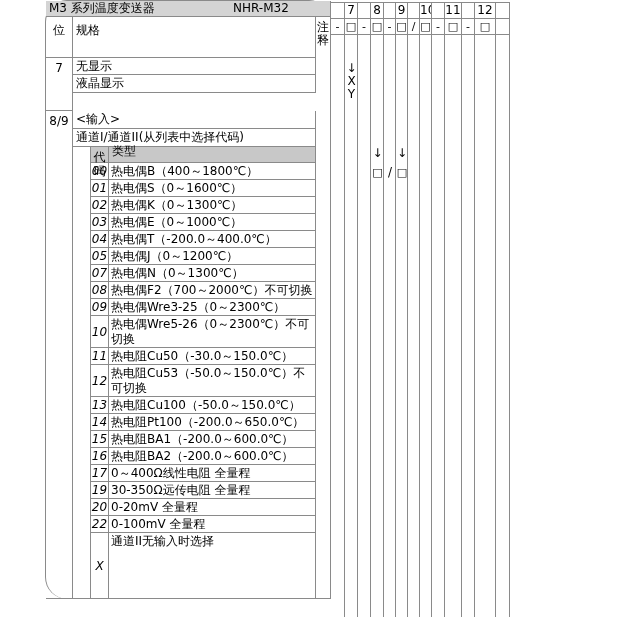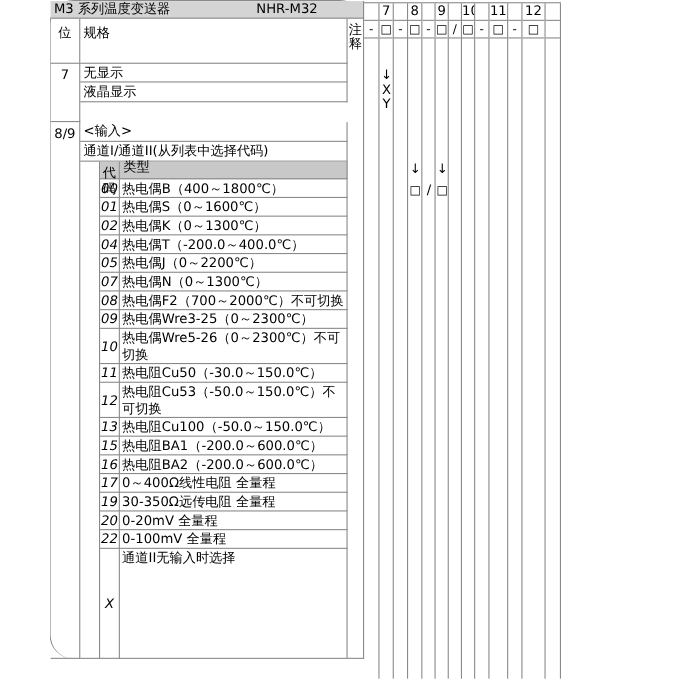--- a/index.html
+++ b/index.html
@@ -167,26 +167,30 @@
                 </div>
                 <div class="srow">
                   <div class="ccode cell">01</div>
                   <div class="ctype cell">热电偶S（0～1600℃）</div>
                 </div>
                 <div class="srow">
                   <div class="ccode cell">02</div>
                   <div class="ctype cell">热电偶K（0～1300℃）</div>
                 </div>
                 <div class="srow">
+                  <div class="ccode cell">03</div>
+                  <div class="ctype cell">热电偶E（0～1000℃）</div>
+                </div>
+                <div class="srow">
                   <div class="ccode cell">04</div>
                   <div class="ctype cell">热电偶T（-200.0～400.0℃）</div>
                 </div>
                 <div class="srow">
                   <div class="ccode cell">05</div>
-                  <div class="ctype cell">热电偶J（0～2200℃）</div>
+                  <div class="ctype cell">热电偶J（0～1200℃）</div>
                 </div>
                 <div class="srow">
                   <div class="ccode cell">07</div>
                   <div class="ctype cell">热电偶N（0～1300℃）</div>
                 </div>
                 <div class="srow">
                   <div class="ccode cell">08</div>
                   <div class="ctype cell">热电偶F2（700～2000℃）不可切换</div>
                 </div>
                 <div class="srow">
@@ -201,20 +205,24 @@
                   <div class="ccode cell">11</div>
                   <div class="ctype cell">热电阻Cu50（-30.0～150.0℃）</div>
                 </div>
                 <div class="srow">
                   <div class="ccode cell">12</div>
                   <div class="ctype cell">热电阻Cu53（-50.0～150.0℃）不可切换</div>
                 </div>
                 <div class="srow">
                   <div class="ccode cell">13</div>
                   <div class="ctype cell">热电阻Cu100（-50.0～150.0℃）</div>
+                </div>
+                <div class="srow">
+                  <div class="ccode cell">14</div>
+                  <div class="ctype cell">热电阻Pt100（-200.0～650.0℃）</div>
                 </div>
                 <div class="srow">
                   <div class="ccode cell">15</div>
                   <div class="ctype cell">热电阻BA1（-200.0～600.0℃）</div>
                 </div>
                 <div class="srow">
                   <div class="ccode cell">16</div>
                   <div class="ctype cell">热电阻BA2（-200.0～600.0℃）</div>
                 </div>
                 <div class="srow">

